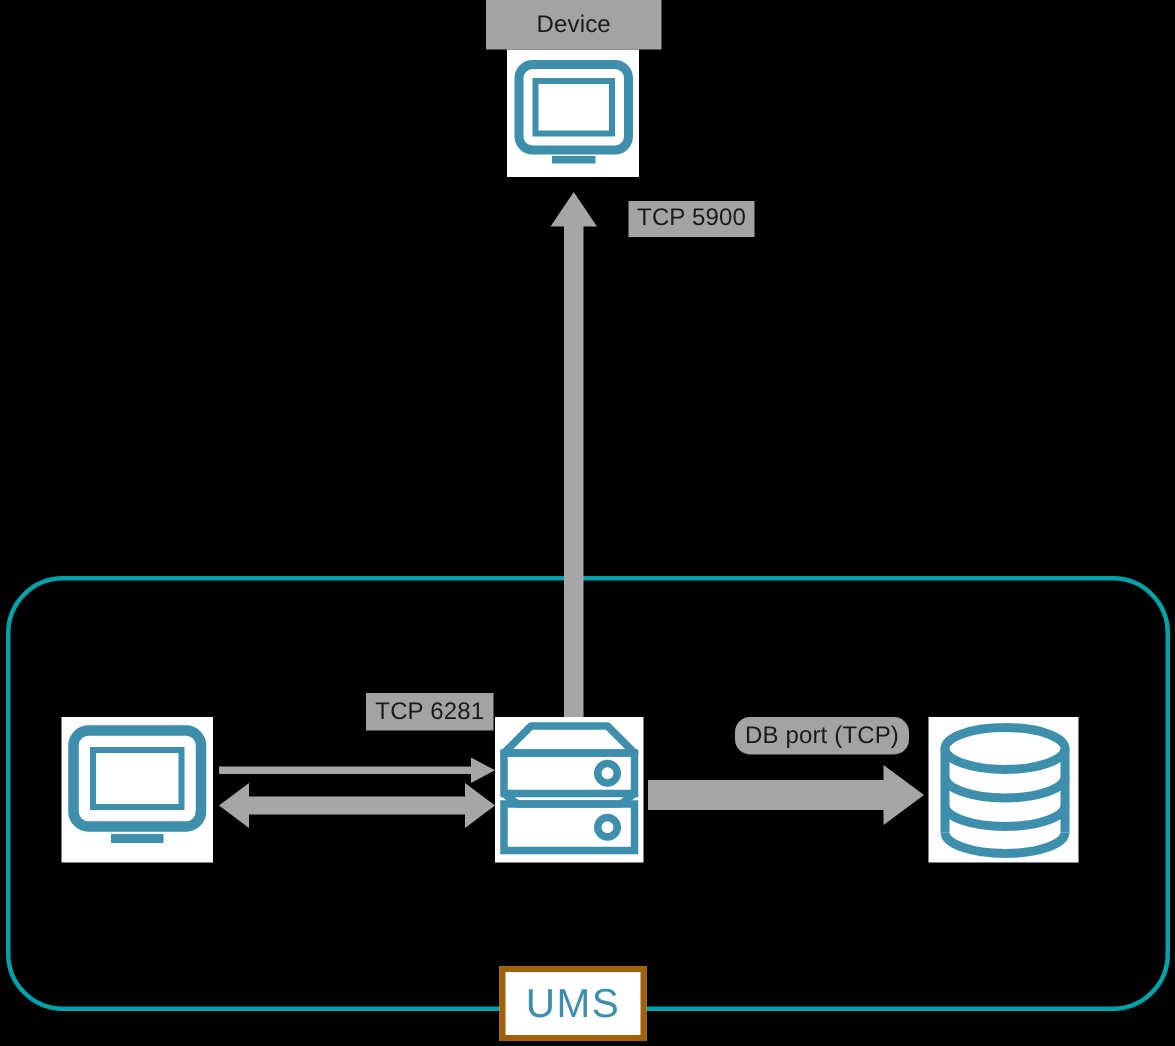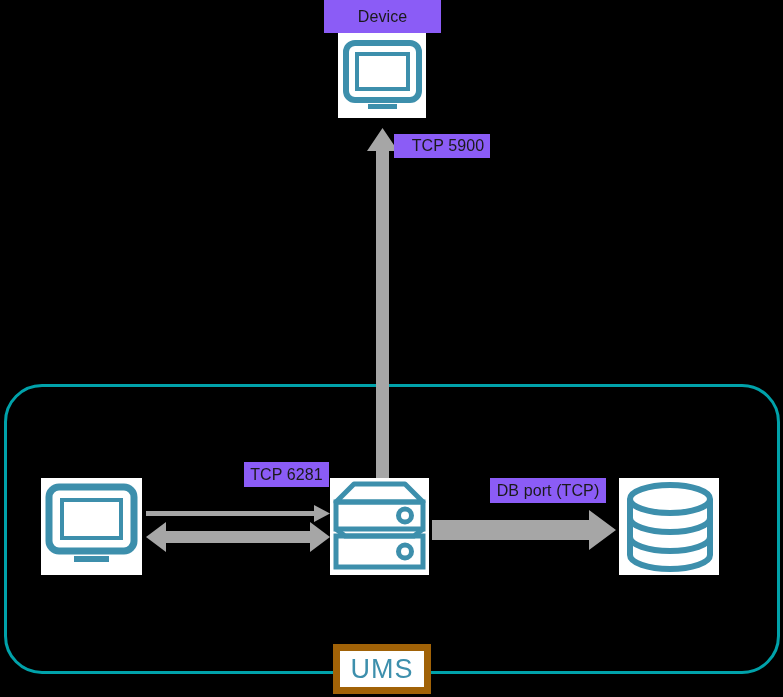--- a/index.html
+++ b/index.html
@@ -19,41 +19,41 @@
   }
   .abs { position: absolute; }
 
   
   .plate {
     background: #ffffff;
   }
 
   
   .label-box {
-    background: #8b5cf6;
+    background: #a3a3a3;
     color: #1a1a1a;
     font-size: 16px;
     line-height: 1;
     display: flex;
     align-items: center;
     justify-content: center;
     white-space: nowrap;
     letter-spacing: 0.1px;
   }
 
   
   #ums-boundary {
     border: 3px solid #00a2aa;
     border-radius: 38px;
     box-sizing: border-box;
     background: transparent;
   }
   #ums-label {
     background: #ffffff;
-    border: 7px solid #a16207;
+    border: 4px solid #a16207;
     box-sizing: border-box;
     color: #3d8fac;
     font-size: 27px;
     line-height: 1;
     display: flex;
     align-items: center;
     justify-content: center;
     letter-spacing: 1px;
   }
 
@@ -77,21 +77,21 @@
   <div class="abs" style="left:340px; top:40px; width:85px; height:72px;">
     <svg width="85" height="72" viewBox="0 0 85 72" aria-hidden="true">
       <rect x="6" y="3" width="73" height="57" rx="9" ry="9" fill="none" stroke="#3d8fac" stroke-width="6"></rect>
       <rect x="17" y="14" width="51" height="35" fill="none" stroke="#3d8fac" stroke-width="4"></rect>
       <rect x="28" y="64" width="29" height="5" fill="#3d8fac"></rect>
     </svg>
   </div>
 
   <div class="abs label-box" style="left:324px; top:0px; width:117px; height:33px;">Device</div>
 
-  <div class="abs label-box" style="left:394px; top:134px; width:84px; height:24px;padding-left:12px;">TCP 5900</div>
+  <div class="abs label-box" style="left:419px; top:134px; width:84px; height:24px;">TCP 5900</div>
 
   <div class="abs plate" style="left:41px; top:478px; width:101px; height:97px;"></div>
 
   <div class="abs" style="left:44px; top:483px; width:95px; height:85px;">
     <svg width="95" height="85" viewBox="0 0 95 85" aria-hidden="true">
       <rect x="5" y="4" width="85" height="64" rx="10" ry="10" fill="none" stroke="#3d8fac" stroke-width="7"></rect>
       <rect x="18" y="17" width="59" height="38" fill="none" stroke="#3d8fac" stroke-width="4"></rect>
       <rect x="30" y="73" width="35" height="6" fill="#3d8fac"></rect>
     </svg>
   </div>
@@ -123,21 +123,21 @@
       <circle cx="74" cy="72.5" r="6.5" fill="none" stroke="#3d8fac" stroke-width="5"></circle>
     </svg>
   </div>
 
   <div class="abs" style="left:432px; top:508px; width:185px; height:44px;">
     <svg width="185" height="44" viewBox="0 0 185 44" aria-hidden="true">
       <path d="M 0 12 L 157 12 L 157 2 L 184 22 L 157 42 L 157 32 L 0 32 Z" fill="#a6a6a6"></path>
     </svg>
   </div>
 
-  <div class="abs label-box" style="left:490px; top:478px; width:116px; height:25px;">DB port (TCP)</div>
+  <div class="abs label-box" style="left:490px; top:478px; width:116px; height:25px;border-radius:10px;">DB port (TCP)</div>
 
   <div class="abs plate" style="left:619px; top:478px; width:100px; height:97px;"></div>
 
   <div class="abs" style="left:624px; top:481px; width:92px; height:92px;">
     <svg width="92" height="92" viewBox="0 0 92 92" aria-hidden="true">
 
       <path d="M 6 18 L 6 74" fill="none" stroke="#3d8fac" stroke-width="6"></path>
       <path d="M 86 18 L 86 74" fill="none" stroke="#3d8fac" stroke-width="6"></path>
 
       <ellipse cx="46" cy="18" rx="40" ry="14" fill="none" stroke="#3d8fac" stroke-width="6"></ellipse>

